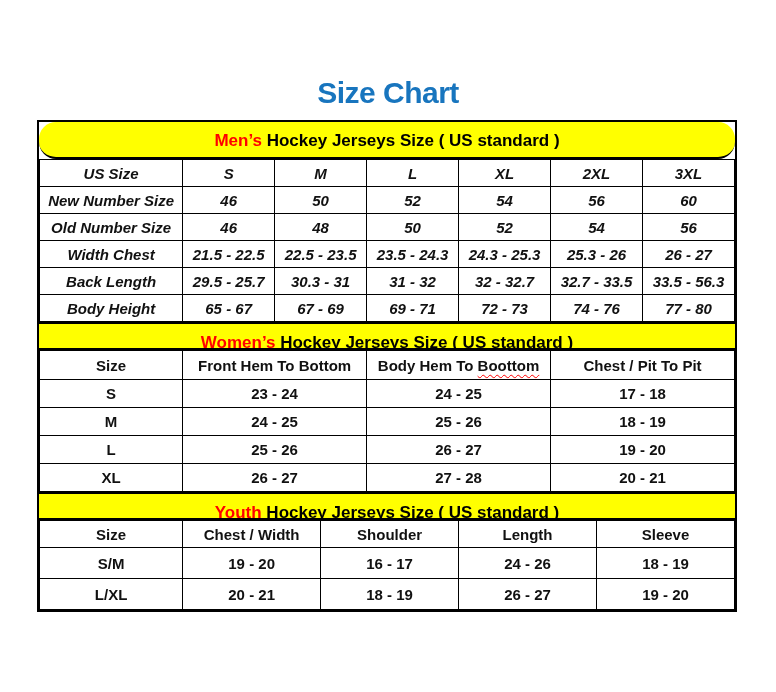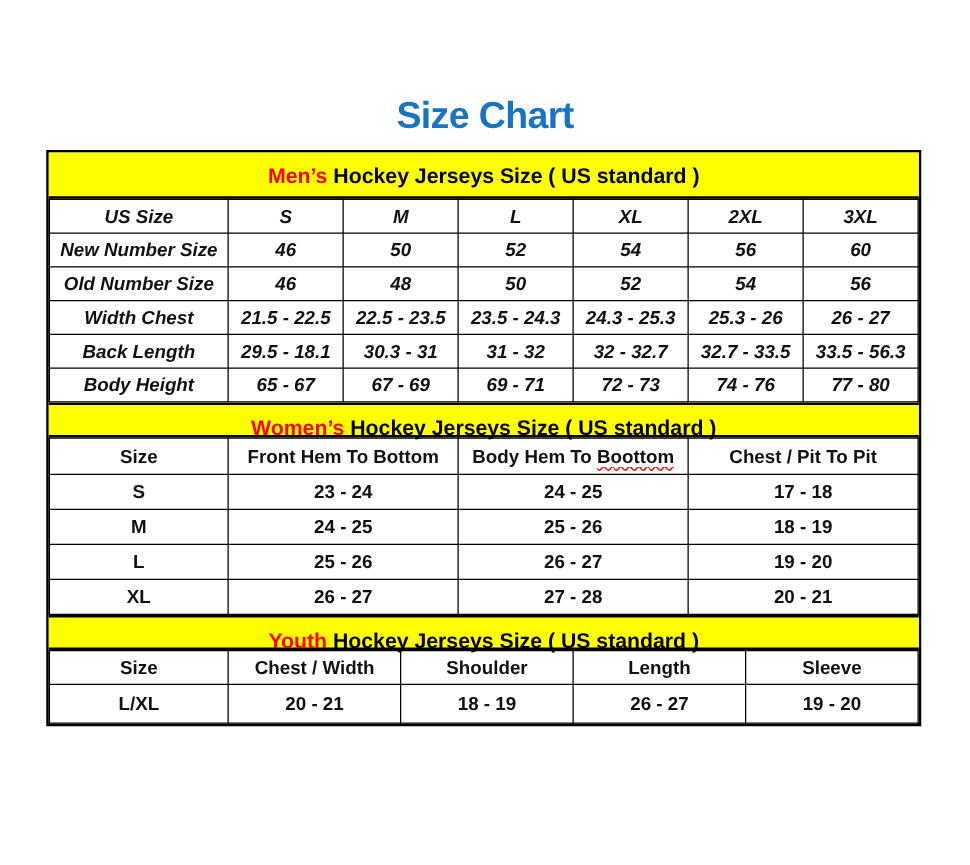--- a/index.html
+++ b/index.html
@@ -16,21 +16,21 @@
   .chart {
     position: absolute; left: 37px; top: 120px; width: 700px;
     border: 2px solid #000; background: #fff;
   }
   .band {
     background: var(--band-yellow, #FFFF00);
     border-top: 2px solid #000; border-bottom: 2px solid #000;
     text-align: center; font-weight: bold; font-size: 17px;
     height: 28px; line-height: 38px; color: #000;
   }
-  .chart > .band:first-child { border-top: none; height: 37px; line-height: 37px; }
+  .chart > .band:first-child { border-top: none; height: 37px; line-height: 37px; border-radius: 17px; }
   .accent { color: var(--accent-red, #FF0000); }
   table { width: 100%; border-collapse: collapse; table-layout: fixed; }
   th, td {
     border: 1.5px solid #000; text-align: center; vertical-align: middle;
     font-weight: bold; font-size: 15px; color: #111; padding: 0;
     overflow: hidden; white-space: nowrap;
   }
   col.label { width: 20.6%; }
   .men th, .men td { height: 27px; font-style: italic; }
   .women th { height: 29px; }
@@ -95,21 +95,21 @@
       <td>Width Chest</td>
       <td>21.5 - 22.5</td>
       <td>22.5 - 23.5</td>
       <td>23.5 - 24.3</td>
       <td>24.3 - 25.3</td>
       <td>25.3 - 26</td>
       <td>26 - 27</td>
     </tr>
     <tr>
       <td>Back Length</td>
-      <td>29.5 - 18.1</td>
+      <td>29.5 - 25.7</td>
       <td>30.3 - 31</td>
       <td>31 - 32</td>
       <td>32 - 32.7</td>
       <td>32.7 - 33.5</td>
       <td>33.5 - 56.3</td>
     </tr>
     <tr>
       <td>Body Height</td>
       <td>65 - 67</td>
       <td>67 - 69</td>
@@ -174,20 +174,27 @@
       </colgroup>
     <tbody>
         <tr>
       <th>Size</th>
       <th>Chest / Width</th>
       <th>Shoulder</th>
       <th>Length</th>
       <th>Sleeve</th>
     </tr>
     <tr>
+      <td>S/M</td>
+      <td>19 - 20</td>
+      <td>16 - 17</td>
+      <td>24 - 26</td>
+      <td>18 - 19</td>
+    </tr>
+    <tr>
       <td>L/XL</td>
       <td>20 - 21</td>
       <td>18 - 19</td>
       <td>26 - 27</td>
       <td>19 - 20</td>
     </tr>
   </tbody>
     </table>
 
 </div>

